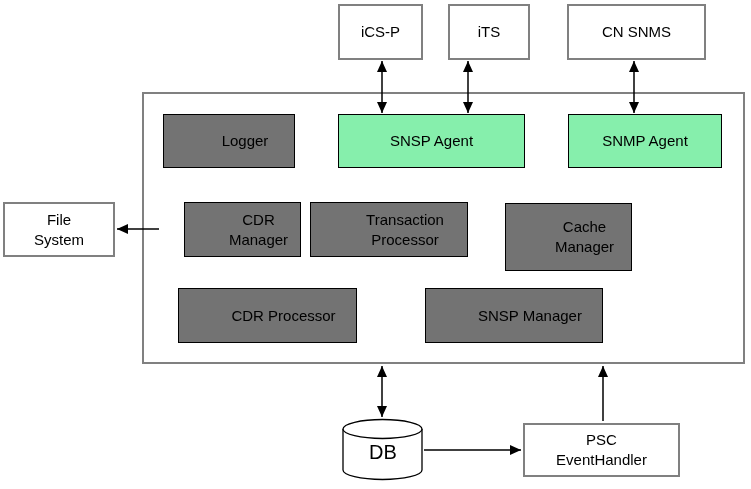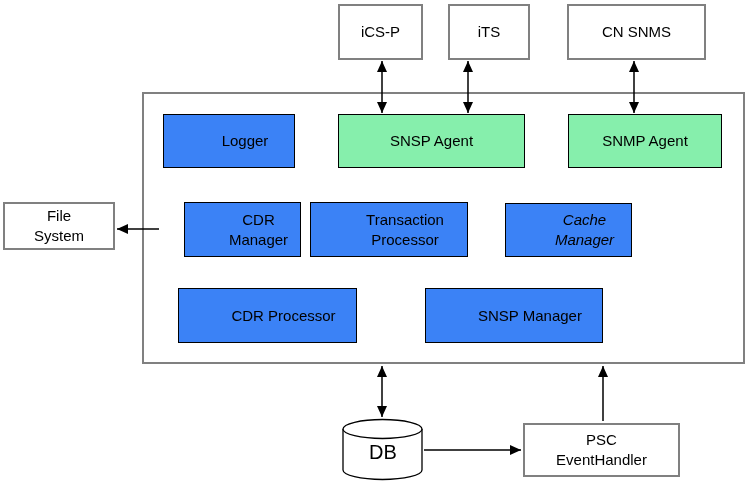--- a/index.html
+++ b/index.html
@@ -25,21 +25,21 @@
     font-size: 15px;
     line-height: 20px;
     color: #000000;
     white-space: pre-line;
   }
   .white-box {
     background: #ffffff;
     border: 2px solid #808080;
   }
   .green-box {
-    background: #3b82f6;
+    background: #737373;
     border: 1px solid #000000;
     padding-left: 32px;
   }
   .yellow-box {
     background: #86efac;
     border: 1px solid #000000;
   }
   .container-box {
     position: absolute;
     box-sizing: border-box;
@@ -49,24 +49,24 @@
     background: #ffffff;
     z-index: 1;
   }
   
   .n-icsp   { left: 338px; top: 4px;   width: 85px;  height: 56px; z-index: 2; }
   .n-its    { left: 448px; top: 4px;   width: 82px;  height: 56px; z-index: 2; }
   .n-cnsnms { left: 567px; top: 4px;   width: 139px; height: 56px; z-index: 2; }
   .n-logger { left: 163px; top: 114px; width: 132px; height: 54px; z-index: 2; }
   .n-snspa  { left: 338px; top: 114px; width: 187px; height: 54px; z-index: 2; }
   .n-snmpa  { left: 568px; top: 114px; width: 154px; height: 54px; z-index: 2; }
-  .n-fs     { left: 3px;   top: 202px; width: 112px; height: 48px; z-index: 2; }
+  .n-fs     { left: 3px;   top: 202px; width: 112px; height: 55px; z-index: 2; }
   .n-cdrm   { left: 160px; top: 202px; width: 117px; height: 55px; z-index: 2; margin-left: 24px; }
   .n-trans  { left: 310px; top: 202px; width: 158px; height: 55px; z-index: 2; }
-  .n-cache  { left: 505px; top: 203px; width: 127px; height: 54px; z-index: 2; font-style: italic; }
+  .n-cache  { left: 505px; top: 203px; width: 127px; height: 68px; z-index: 2; }
   .n-cdrp   { left: 178px; top: 288px; width: 179px; height: 55px; z-index: 2; }
   .n-snspm  { left: 425px; top: 288px; width: 178px; height: 55px; z-index: 2; }
   .n-psc    { left: 523px; top: 423px; width: 157px; height: 54px; z-index: 2; }
   .n-db-label {
     left: 343px; top: 440px; width: 80px; height: 24px;
     z-index: 4; font-size: 20px;
   }
   #arrow-layer {
     position: absolute;
     left: 0; top: 0;

